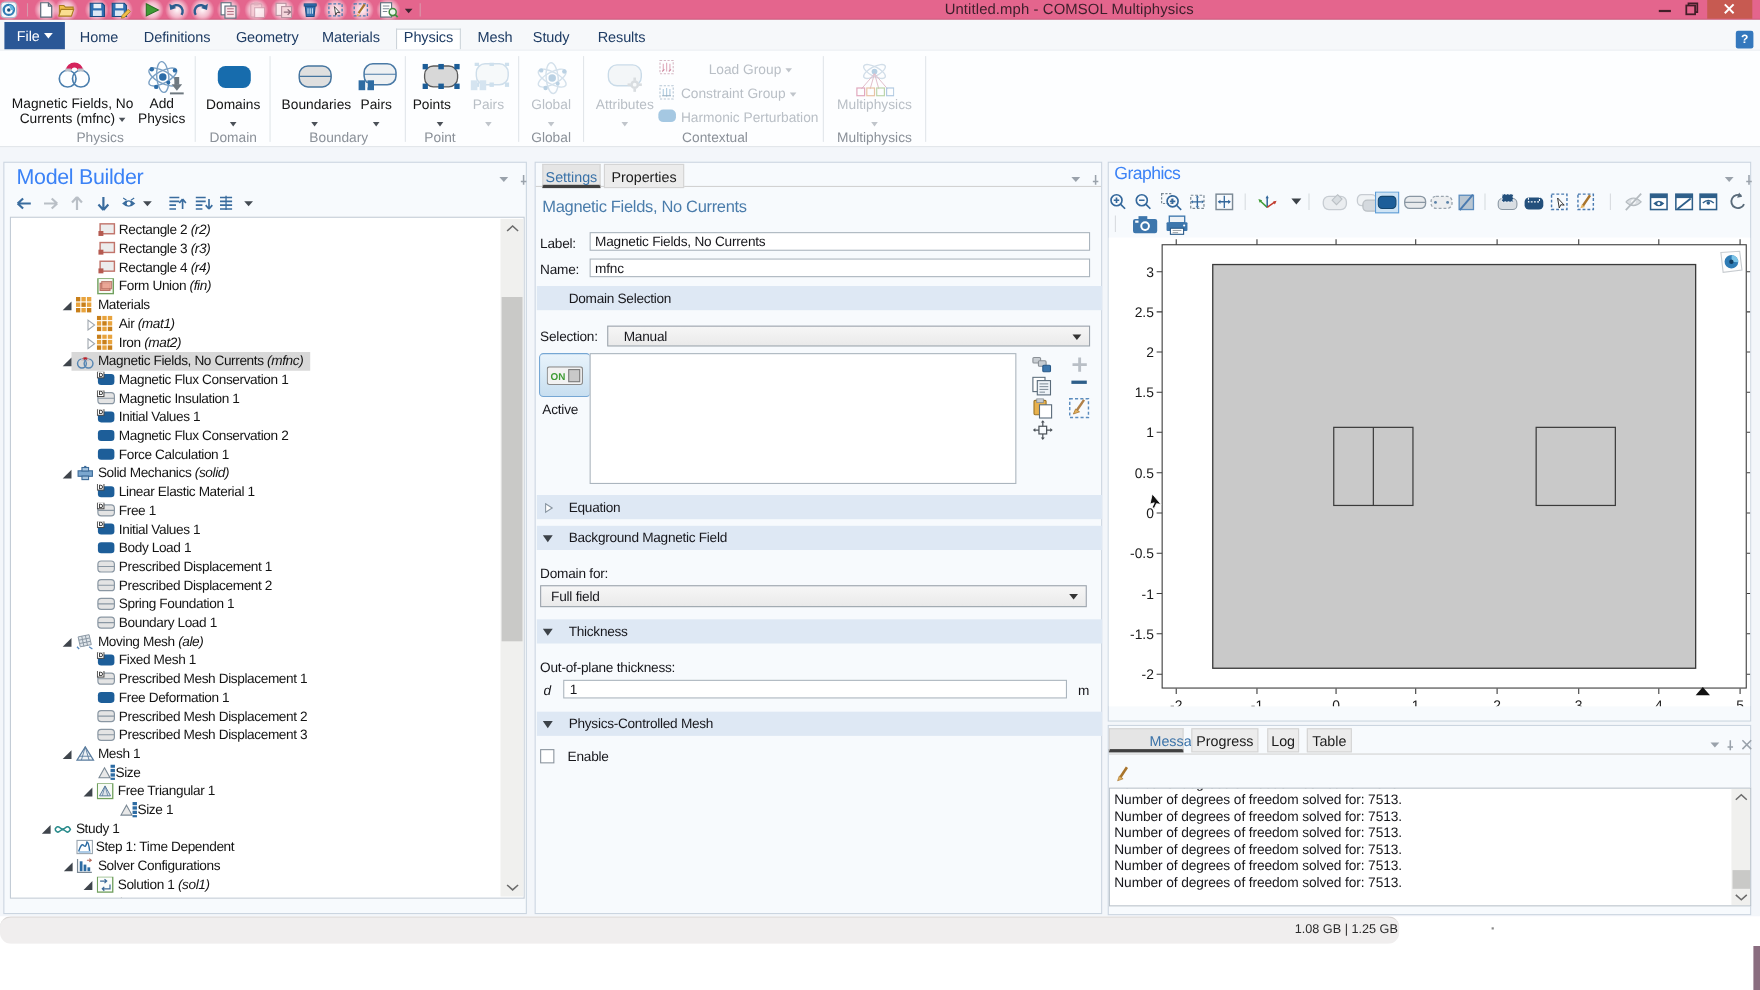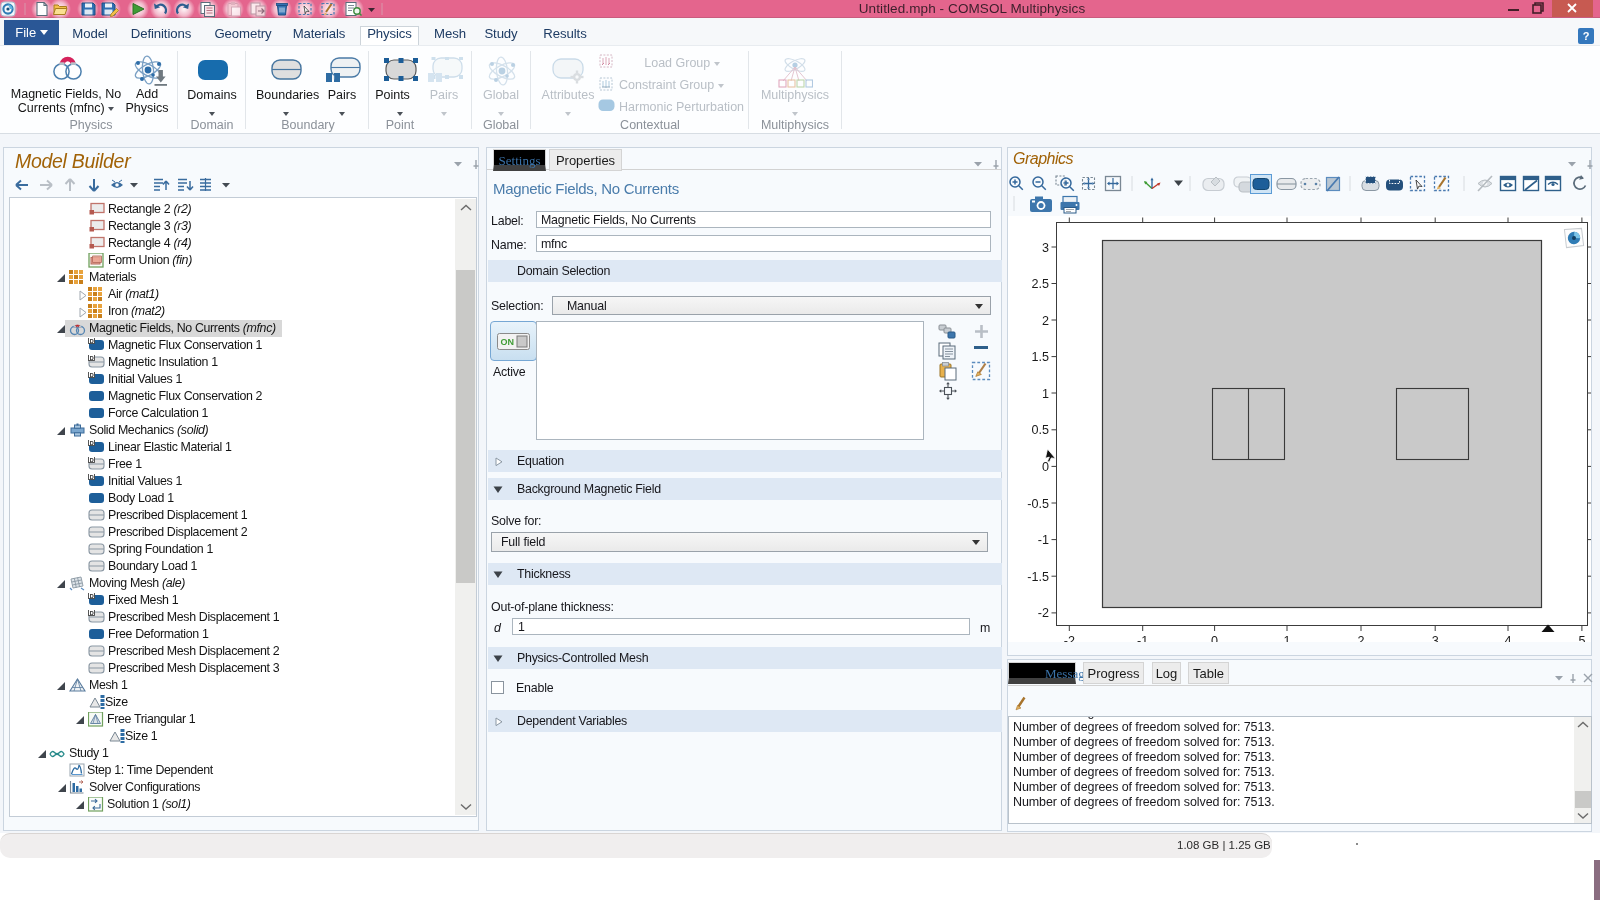--- a/index.html
+++ b/index.html
@@ -34,38 +34,38 @@
 .rbtn-label.gray { color:#b9bfc6; }
 .dd { display:inline-block; width:0; height:0; border-left:3.5px solid transparent;
   border-right:3.5px solid transparent; border-top:4px solid #4b5158; vertical-align:middle; }
 .dd.gray { border-top-color:#c0c5cb; }
 #helpbtn { position:absolute; left:1578px; top:28px; width:16px; height:16px; background:#3478bd;
   color:#fff; font-size:11px; font-weight:bold; text-align:center; line-height:16px; border-radius:2px; }
 
 
 #workspace { position:absolute; left:0; top:134px; width:1600px; height:699px; background:#f3f6fa; }
 .panel { position:absolute; background:#f7fafd; border:1px solid #cbd5e0; }
-.ptitle { font-size:19.5px; color:#a16207; letter-spacing:-0.3px;font-style:italic; }
+.ptitle { font-size:19.5px; color:#3b82f6; letter-spacing:-0.3px; }
 .phead-icons { position:absolute; color:#8f979e; }
 
 
 #treebox { position:absolute; left:5px; top:49px; width:468px; height:620px; overflow:hidden;
   background:#ffffff; border:1px solid #c3ccd6; }
 .trow { position:absolute; height:17px; font-size:12.4px; letter-spacing:-0.35px; color:#141414; white-space:nowrap; }
 .trow i { font-style:italic; }
 
 
 .sbtrack { position:absolute; background:#f0f0ee; }
 .sbthumb { position:absolute; background:#c9c9c7; }
 .chev { stroke:#6b6b6b; stroke-width:1.4; fill:none; }
 
 
 .stab { position:absolute; top:1px; height:22px; font-size:13px; text-align:center;
   background:#ececec; border:1px solid #d4d4d4; color:#1a1a1a; line-height:21px; }
-.stab.active { background:#000000; border-bottom:6px solid #404040; color:#3a72a8;font-family:Liberation Serif, serif; }
+.stab.active { background:#e5e5e5; border-bottom:3px solid #404040; color:#3a72a8; }
 .sband { position:absolute; left:1px; width:514px; height:22px; background:#dee8f4;
   font-size:12.4px; letter-spacing:-0.25px; color:#17171c; line-height:22px; }
 .sband span { margin-left:29px; }
 .slabel { position:absolute; font-size:12.4px; letter-spacing:-0.2px; color:#17171c; }
 .sinput { position:absolute; background:#fff; border:1px solid #abb5be;
   font-size:12.4px; letter-spacing:-0.2px; color:#17171c; line-height:15px; }
 .sdrop { position:absolute; background:linear-gradient(#f6f6f6,#eaeaea);
   border:1px solid #9aa2aa; font-size:12.4px; letter-spacing:-0.2px; color:#17171c; }
 .sdroparrow { position:absolute; right:7px; top:7px; width:0; height:0;
   border-left:4px solid transparent; border-right:4px solid transparent; border-top:5px solid #333; }
@@ -214,21 +214,21 @@
     <div id="closebtn">
         <svg width="13" height="13">
           <path d="M2 2 L10 10 M10 2 L2 10" stroke="#fff" stroke-width="1.8"></path>
         </svg>
       </div>
   </div>
 
   <div id="tabrow">
     <div id="tab-active"></div>
     <div id="filebtn">File <span style="display:inline-block;width:0;height:0;border-left:4px solid transparent;border-right:4px solid transparent;border-top:5px solid #fff;vertical-align:2px;"></span></div>
-    <div class="tab" style="left:70px;width:40px;">Model</div>
+    <div class="tab" style="left:70px;width:40px;">Home</div>
     <div class="tab" style="left:130px;width:62px;">Definitions</div>
     <div class="tab" style="left:212px;width:62px;">Geometry</div>
     <div class="tab" style="left:290px;width:58px;">Materials</div>
     <div class="tab" style="left:364px;width:51px;color:#1e3c64;">Physics</div>
     <div class="tab" style="left:432px;width:36px;">Mesh</div>
     <div class="tab" style="left:481px;width:40px;">Study</div>
     <div class="tab" style="left:542px;width:46px;">Results</div>
   </div>
 
   <div id="ribbon">
@@ -787,37 +787,34 @@
             <path d="M10 6.5 v-4 m0 15 v-4 M6.5 10 h-4 m15 0 h-4"></path>
             <path d="M10 1 l-1.8 2.2 h3.6 z M10 19 l-1.8-2.2 h3.6 z M1 10 l2.2-1.8 v3.6 z M19 10 l-2.2-1.8 v3.6 z" fill="#4b5158" stroke="none"></path>
           </g>
         </svg>
       <div class="sband" style="top:302px;"><svg class="abs" style="left:7px;top:7px" width="8" height="10">
             <path d="M1 1 L7 4.8 L1 8.6 z" fill="#fff" stroke="#8a97a3"></path>
           </svg><span>Equation</span></div>
       <div class="sband" style="top:330px;"><svg class="abs" style="left:5px;top:8px" width="10" height="8">
             <path d="M0.5 0.5 h9 L5 7 z" fill="#3c4248"></path>
           </svg><span>Background Magnetic Field</span></div>
-      <div class="slabel" style="left:4px;top:366px;">Solve for:</div>
+      <div class="slabel" style="left:4px;top:366px;">Domain for:</div>
       <div class="sdrop" style="left:4px;top:384px;width:497px;height:20px;line-height:19px;"><span style="margin-left:9px;">Full field</span><div class="sdroparrow"></div></div>
       <div class="sband" style="top:415px;"><svg class="abs" style="left:5px;top:8px" width="10" height="8">
             <path d="M0.5 0.5 h9 L5 7 z" fill="#3c4248"></path>
           </svg><span>Thickness</span></div>
       <div class="slabel" style="left:4px;top:452px;">Out-of-plane thickness:</div>
       <div class="slabel" style="left:7px;top:473px;font-style:italic;">d</div>
       <div class="sinput" style="left:25px;top:470px;width:458px;height:17px;padding:1px 0 0 5px;">1</div>
       <div class="slabel" style="left:493px;top:473px;">m</div>
       <div class="sband" style="top:499px;"><svg class="abs" style="left:5px;top:8px" width="10" height="8">
             <path d="M0.5 0.5 h9 L5 7 z" fill="#3c4248"></path>
           </svg><span>Physics-Controlled Mesh</span></div>
       <div class="abs" style="left:4px;top:533px;width:13px;height:13px;background:#fff;border:1px solid #8a949e;"></div>
       <div class="slabel" style="left:29px;top:533px;">Enable</div>
-      <div class="sband" style="top:562px;"><svg class="abs" style="left:7px;top:7px" width="8" height="10">
-            <path d="M1 1 L7 4.8 L1 8.6 z" fill="#fff" stroke="#8a97a3"></path>
-          </svg><span>Dependent Variables</span></div>
     </div>
 
     <div class="panel" id="p-gfx" style="left:1007px;top:13px;width:585px;height:509px;">
       <div class="ptitle" style="position:absolute;left:5px;top:2px;font-size:16px;letter-spacing:-0.5px;">Graphics</div>
       <div class="phead-icons" style="left:558px;top:8px;position:absolute;"><svg width="30" height="12">
             <path d="M2 4 l4 4.5 4-4.5 z" fill="#9aa2ab"></path>
             <path d="M24 2 v6 M21.5 8 h5 M24 8 v3" stroke="#9aa2ab" stroke-width="1.4" fill="none"></path>
           </svg></div>
       <svg id="gfx-toolbar" class="abs" style="left:0;top:26px" width="584" height="42">
         <g stroke="#34689c" fill="none" stroke-width="1.5">

